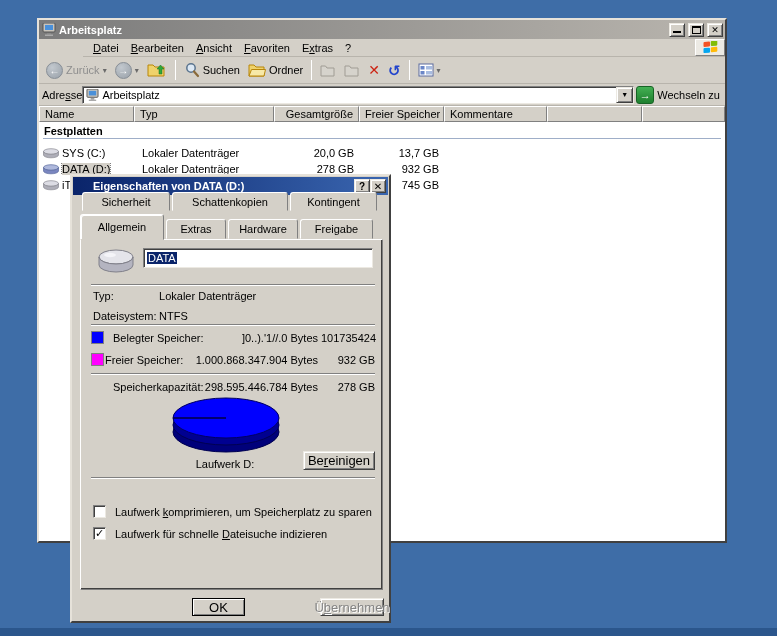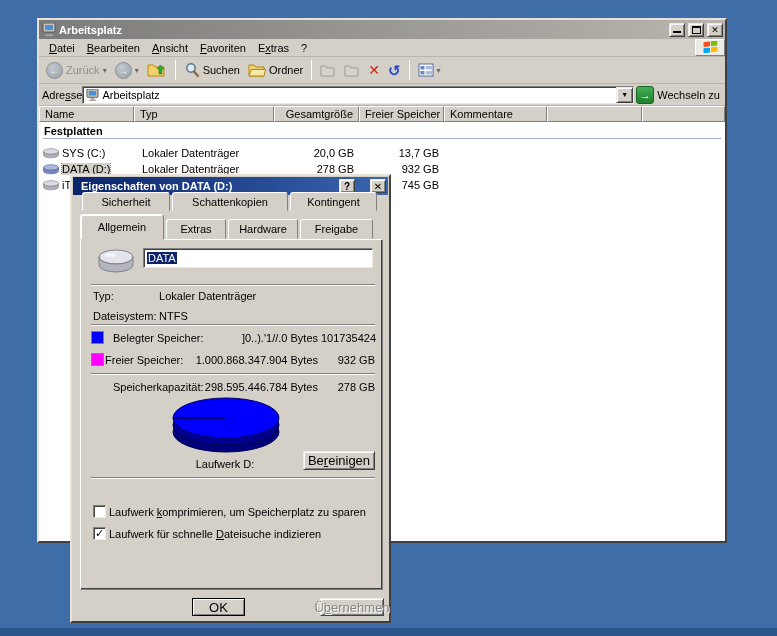--- a/index.html
+++ b/index.html
@@ -37,20 +37,21 @@
     color:#FFFFFF; font-weight:bold;
   }
   .tb-btn { width:16px; height:14px; font-size:9px; font-weight:bold; }
   .glyph-min { width:8px; height:7px; border-bottom:2px solid #000; }
   .glyph-max { width:9px; height:8px; border:1px solid #000; border-top:2px solid #000; }
   .menubar {
     height:18px; flex:0 0 18px;
     display:flex; align-items:center;
     border-bottom:1px solid #B8B4AC;
     padding-left:4px;
+    margin-left:44px;
   }
   .menu-item { padding:2px 6px; }
   .menu-spacer { flex:1; }
   .logo-box {
     width:30px; height:17px; display:flex; align-items:center; justify-content:center;
     background:#ECEAE4; border:1px solid; border-color:#FFF #808080 #808080 #FFF;
   }
   .toolbar {
     height:27px; flex:0 0 27px;
     display:flex; align-items:center; gap:2px;
@@ -105,21 +106,21 @@
   
   #dialog {
     position:absolute; left:70px; top:174px; width:321px; height:449px;
     background:#D4D0C8; z-index:10;
     border:2px solid; border-color:#E6E2DA #404040 #404040 #E6E2DA;
   }
   .dlg-title {
     position:absolute; left:1px; top:1px; right:1px; height:18px;
     background:linear-gradient(90deg,#0A246A,#3A66B0);
     color:#fff; font-weight:bold;
-    display:flex; align-items:center; padding-left:8px; gap:15px;
+    display:flex; align-items:center; padding-left:20px; gap:0;
   }
   .dlg-title-btn { width:16px; height:14px; font-size:10px; font-weight:bold; }
   .tab {
     position:absolute; height:19px;
     background:#D4D0C8;
     border:1px solid; border-color:#FFFFFF #808080 transparent #FFFFFF;
     border-radius:3px 3px 0 0;
     display:flex; align-items:center; justify-content:center;
   }
   .tab.back { top:16px; z-index:1; }
@@ -143,21 +144,21 @@
   .flabel { display:inline-block; width:63px; }
   .sq { position:absolute; width:13px; height:13px; border:1px solid #808080; }
   .bytes { position:absolute; text-align:right; white-space:nowrap; }
   .checkbox {
     position:absolute; width:13px; height:13px; background:#fff;
     border:1px solid; border-color:#808080 #ECE9E2 #ECE9E2 #808080;
     box-shadow: inset 1px 1px 0 #404040;
     display:flex; align-items:center; justify-content:center;
     font-size:11px; font-weight:bold; line-height:11px;
   }
-  .cb-label { position:absolute; left:28px; white-space:nowrap; }
+  .cb-label { position:absolute; left:34px; white-space:nowrap; }
 </style>
 </head>
 <body>
 
 <div class="abs" style="left:0; bottom:0; width:777px; height:8px; background:#2B568C;"></div>
 
 <div id="main-window">
 
   <div class="titlebar-inactive">
     <svg width="14" height="13" viewBox="0 0 14 13">

